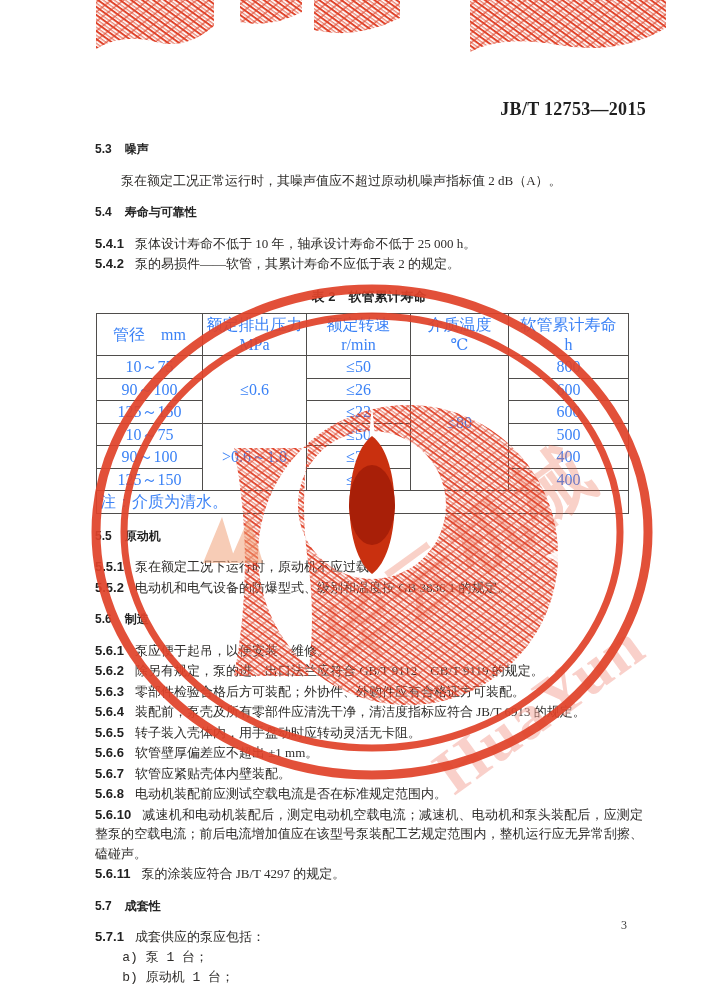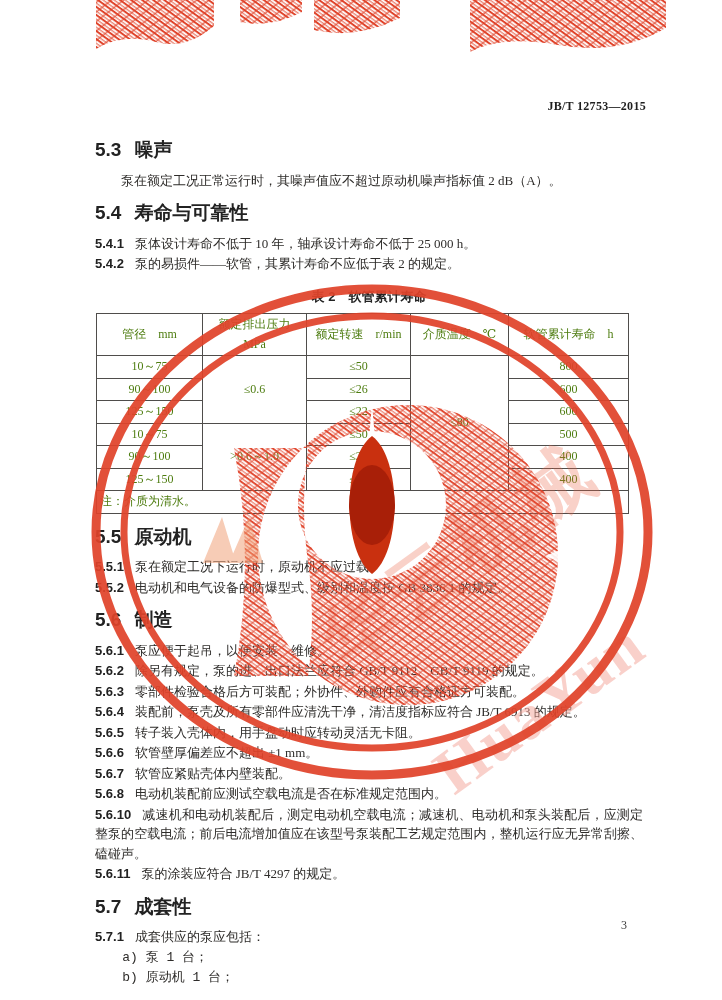--- a/index.html
+++ b/index.html
@@ -2,45 +2,45 @@
 <html><head>
 <meta charset="utf-8">
 <style>
   html,body{margin:0;padding:0;}
   body{
     width:722px;height:1000px;background:#ffffff;position:relative;overflow:hidden;
     font-family:"Liberation Serif","DejaVu Serif",serif;color:#2e2c2a;
   }
   .doc-number{
     position:absolute;top:99px;right:76px;
-    font-size:12px;font-weight:bold;letter-spacing:.3px;color:#1f1f1f;
+    font-size:18px;font-weight:bold;letter-spacing:.3px;color:#1f1f1f;
   }
   .content{
     position:absolute;left:95px;top:127px;width:548px;
     font-size:13px;line-height:19.5px;text-align:justify;
   }
   .h{
     font-family:"Liberation Sans","DejaVu Sans",sans-serif;
-    font-weight:bold;font-size:19px;margin:13px 0 11px;color:#222;
+    font-weight:bold;font-size:12px;margin:13px 0 11px;color:#222;
   }
   .h .num{margin-right:13px;}
   .line{margin:0 0 1px;}
   .line .num{
     font-family:"Liberation Sans","DejaVu Sans",sans-serif;
     font-weight:bold;margin-right:11px;color:#222;
   }
   .p{text-indent:2em;margin:9px 0 11px;}
   .li{padding-left:2.1em;margin:0 0 1px;font-family:Liberation Mono, monospace;}
   .tbl-title{
     text-align:center;font-family:"Liberation Sans","DejaVu Sans",sans-serif;
     font-weight:bold;font-size:13px;margin:13px 0 7px;color:#222;
   }
   table.spec{
     border-collapse:collapse;table-layout:fixed;width:532px;margin:0 0 4px 1px;
-    font-size:12px;text-align:center;color:#4d7c0f;
+    font-size:16px;text-align:center;color:#3b82f6;
   }
   table.spec th,table.spec td{
     border:1px solid #4f4d4b;padding:1px 3px;font-weight:normal;height:18px;
   }
   table.spec thead th{height:23px;}
   td.note-cell{text-align:left;padding-left:9px;height:19px;}
   .page-number{position:absolute;left:621px;top:918px;font-size:12px;color:#3a3a3a;}
   
   .wm{position:absolute;pointer-events:none;white-space:nowrap;z-index:4;}
   .wm-cn{

